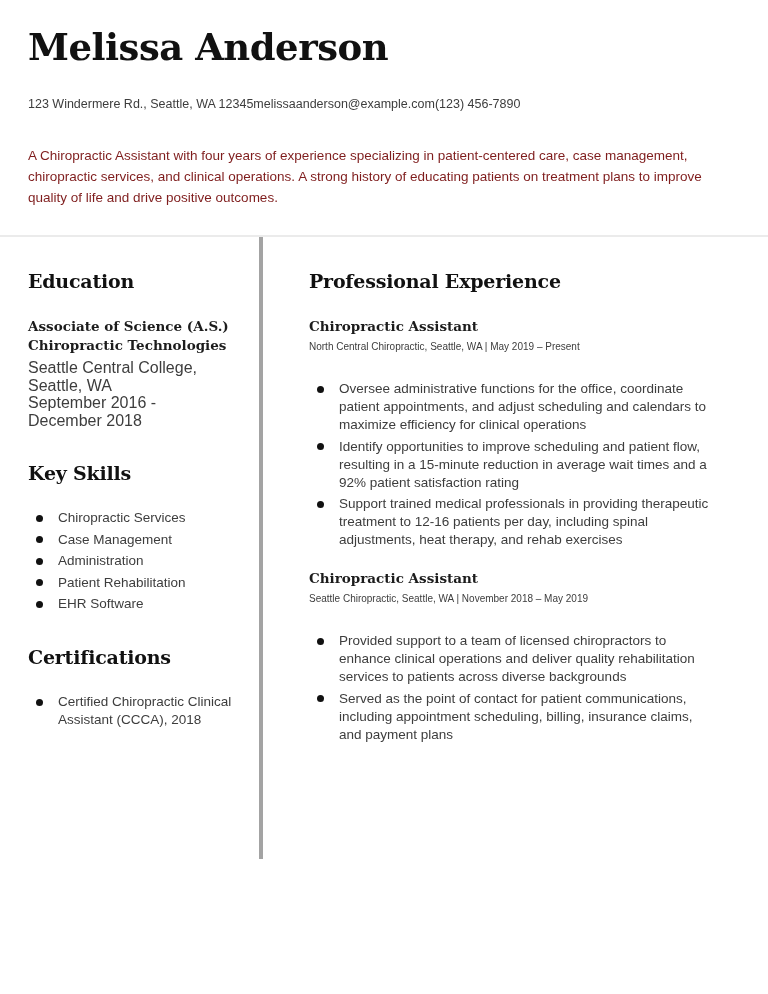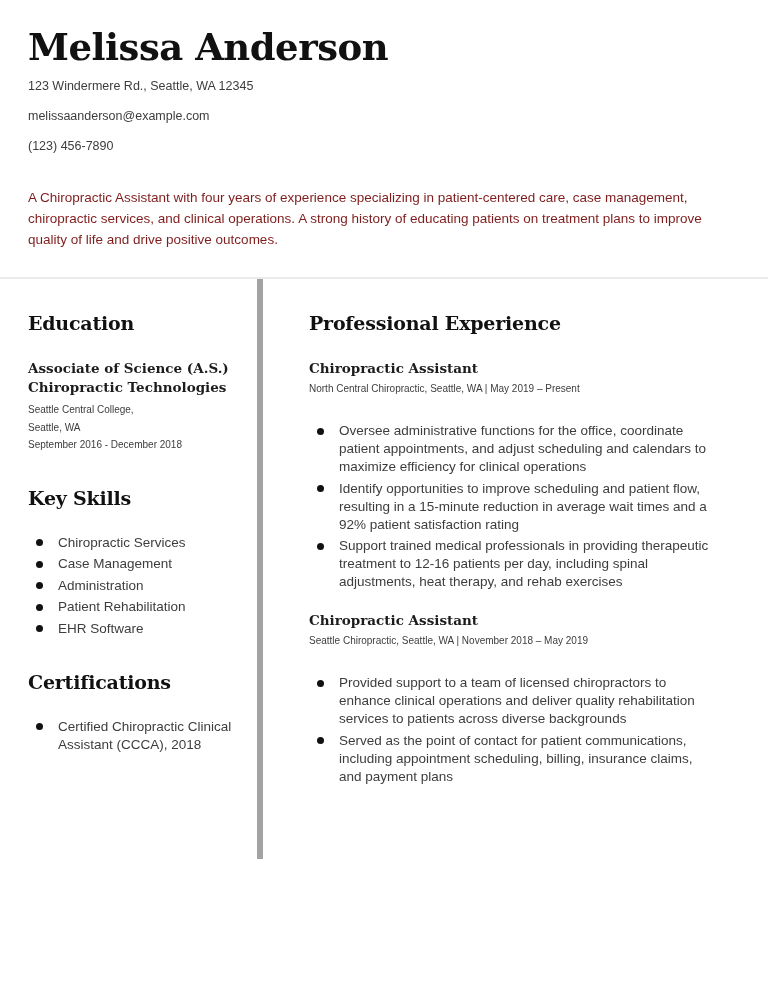--- a/index.html
+++ b/index.html
@@ -21,26 +21,24 @@
     font-family: "DejaVu Serif", serif;
     font-weight: 700;
     font-size: 37px;
     line-height: 42px;
     letter-spacing: -0.5px;
     color: #111111;
   }
 
   .contact-row {
     display: flex;
-    gap: 14px;
-    margin-top: 10px;
+    margin-top: 28px;
     font-size: 12.5px;
     line-height: 16px;
     color: #3d3d3d;
-    flex-direction: column;
   }
 
   .summary {
     margin-top: 33px;
     width: 714px;
     font-size: 13.5px;
     line-height: 21px;
     color: #7f1d1d;
   }
 
@@ -54,21 +52,21 @@
   
   .columns {
     display: flex;
     align-items: stretch;
     height: 756px;
   }
 
   .col-left {
     width: 263px;
     flex: 0 0 263px;
-    border-right: 6px solid #a3a3a3;
+    border-right: 4px solid #a3a3a3;
     padding: 0 29px 0 28px;
   }
 
   .col-right {
     flex: 1;
     padding: 0 20px 0 46px;
   }
 
   h2.section-heading {
     font-family: "DejaVu Serif", serif;
@@ -83,21 +81,21 @@
   .degree, .job-title {
     font-family: "DejaVu Serif", serif;
     font-weight: 700;
     font-size: 13.5px;
     line-height: 19px;
     color: #1c1c1c;
   }
   .degree { margin-top: 24px; width: 210px; }
 
   .edu-detail {
-    font-size: 10px;
+    font-size: 16px;
     line-height: 17.5px;
     color: #3d3d3d;
   }
   .edu-details { margin-top: 4px; }
 
   ul.bullet-list {
     list-style: none;
     margin-top: 24px;
   }
   ul.bullet-list li {

